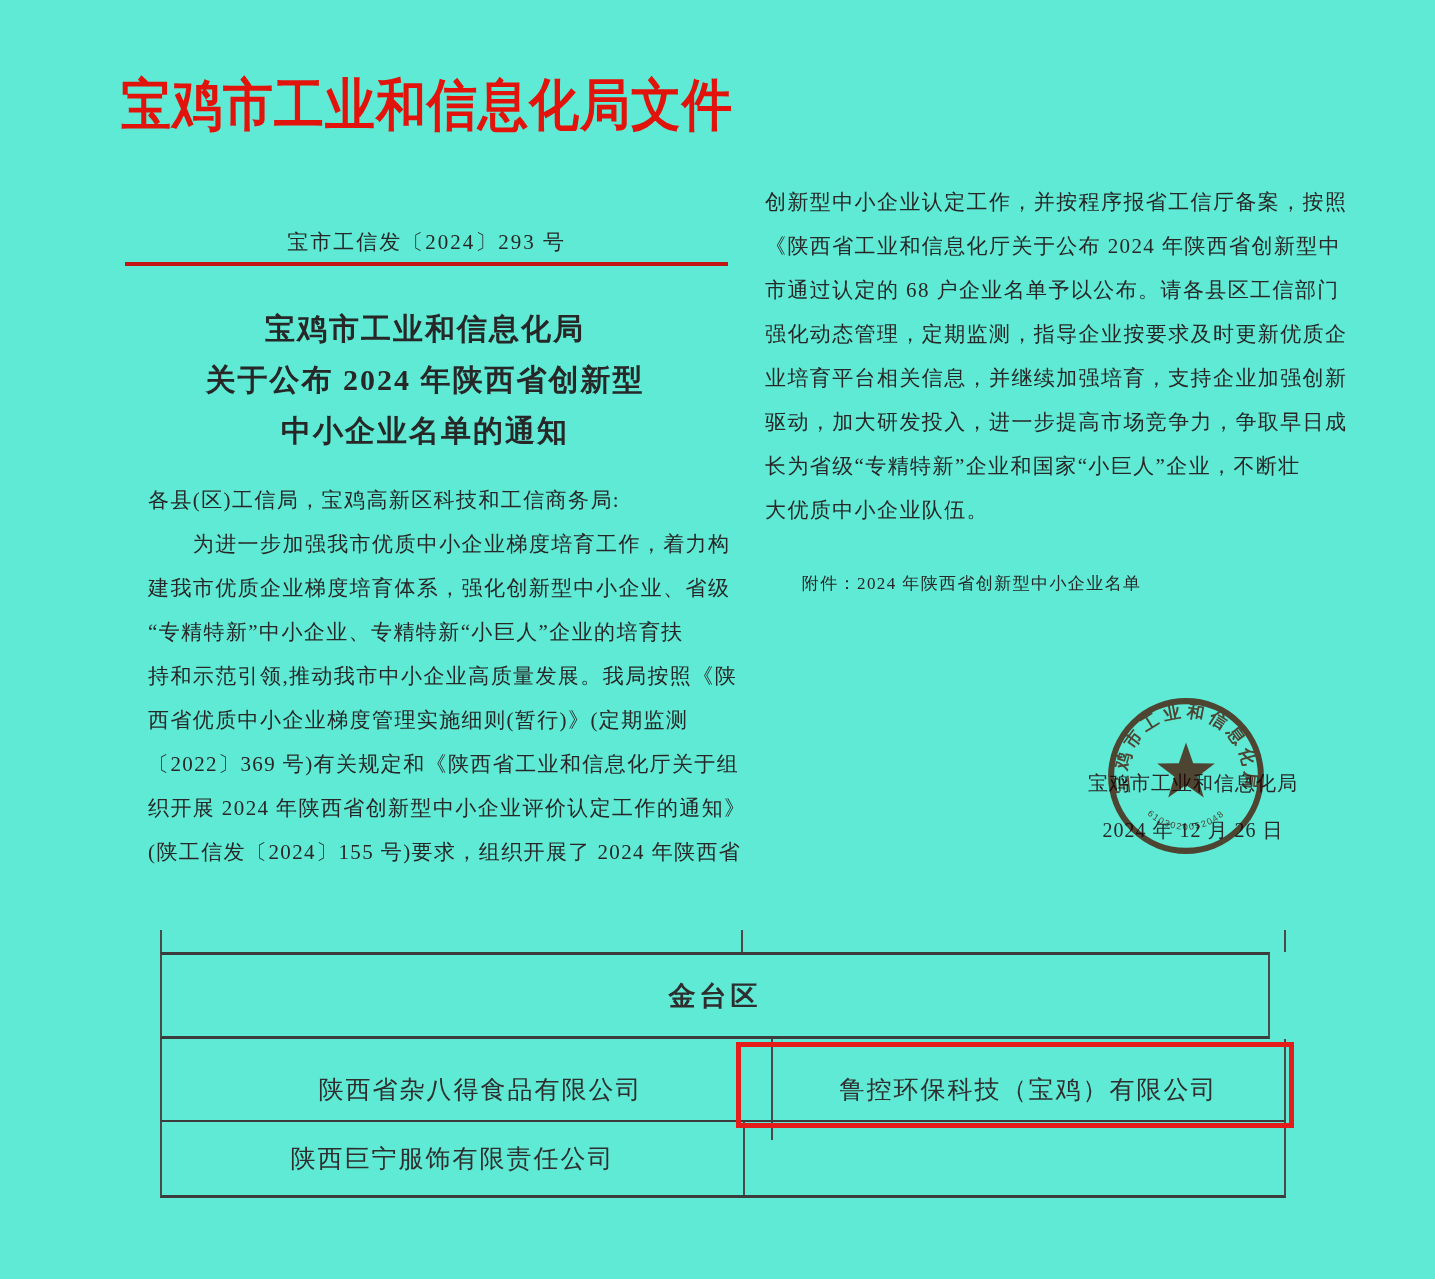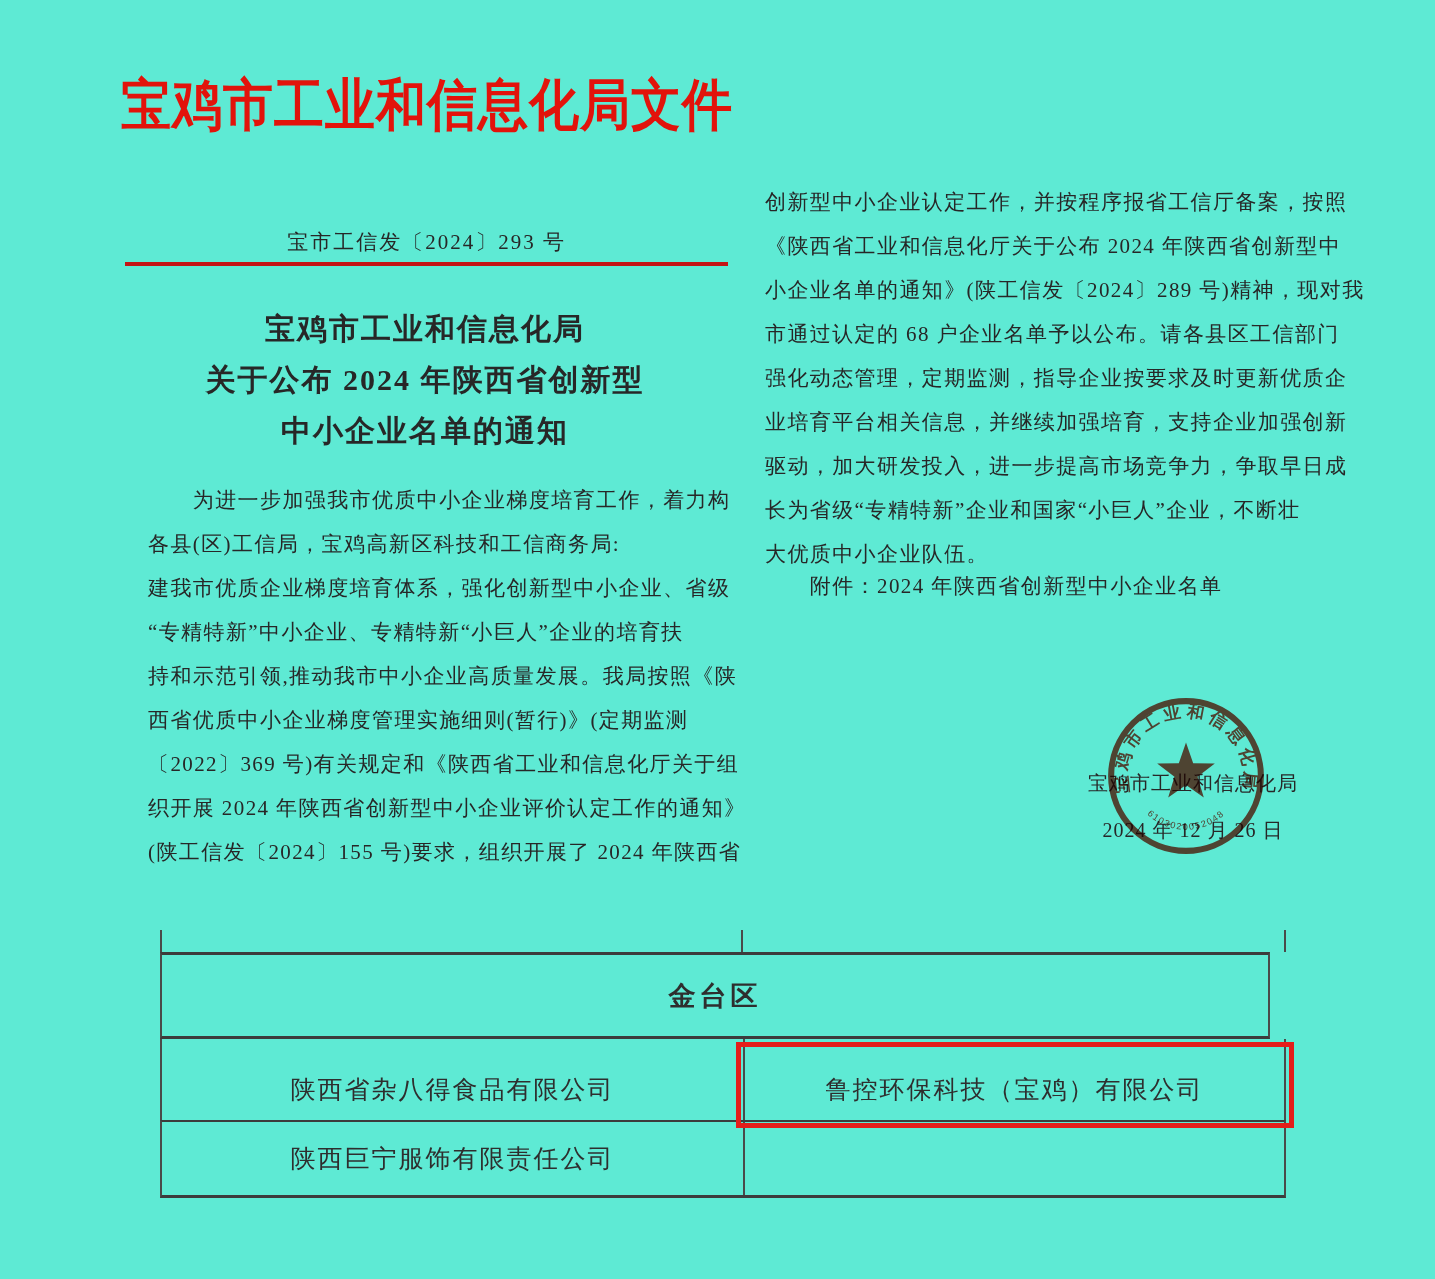--- a/index.html
+++ b/index.html
@@ -24,21 +24,21 @@
   }
   .doc-title{
     position:absolute;left:110px;top:303px;width:630px;text-align:center;
     font-size:30px;font-weight:bold;line-height:51px;letter-spacing:2px;
   }
   .col{font-size:21px;letter-spacing:1.4px;}
   .col .doc-line{white-space:nowrap;height:44px;line-height:44px;}
   .col-left{position:absolute;left:148px;top:478px;width:600px;}
   .col-right{position:absolute;left:765px;top:180px;width:600px;}
   .attachment{
-    position:absolute;left:765px;top:572px;font-size:21px;
+    position:absolute;left:765px;top:572px;font-size:17px;
     letter-spacing:1.4px;white-space:nowrap;
   }
   .signature{
     position:absolute;left:1078px;top:760px;width:230px;text-align:center;
     font-size:20px;line-height:47px;letter-spacing:1px;z-index:1;white-space:nowrap;
   }
   .seal{
     position:absolute;left:1100px;top:690px;width:172px;height:172px;z-index:2;
     mix-blend-mode:multiply;opacity:.92;
   }
@@ -52,21 +52,21 @@
     position:absolute;left:0;top:22px;right:16px;height:81px;
     border-top:3px solid #3c3c3c;border-bottom:3px solid #3c3c3c;
     border-left:2px solid #4a4a4a;border-right:2px solid #4a4a4a;
     display:flex;align-items:center;justify-content:center;
     font-weight:bold;font-size:27px;letter-spacing:4px;
   }
   .t-row{
     position:absolute;left:0;right:0;display:flex;
     border-left:2px solid #4a4a4a;border-right:2px solid #4a4a4a;
   }
-  .t-row.r1{top:109px;height:101px;}
+  .t-row.r1{top:109px;height:101px;padding-left:28px;}
   .t-row.r2{top:190px;height:73px;border-top:2px solid #3c3c3c;border-bottom:3px solid #3c3c3c;}
   .t-cell{display:flex;align-items:center;justify-content:center;white-space:nowrap;}
   .t-cell.left{width:581px;border-right:2px solid #4a4a4a;}
   .t-cell.right{flex:1;}
   .highlight-box{
     position:absolute;left:576px;top:112px;width:548px;height:76px;
     border:5px solid #e41d1a;z-index:3;pointer-events:none;
   }
   .seal-red{fill:#cf3a2b;}
 </style>
@@ -81,35 +81,34 @@
 
   <div class="red-rule"></div>
 
   <div class="doc-title">
     <div>宝鸡市工业和信息化局</div>
     <div>关于公布 2024 年陕西省创新型</div>
     <div>中小企业名单的通知</div>
   </div>
 
   <div class="col col-left">
+      <div class="doc-line">各县(区)工信局，宝鸡高新区科技和工信商务局:</div>
       <div class="doc-line">　　为进一步加强我市优质中小企业梯度培育工作，着力构</div>
-      <div class="doc-line">各县(区)工信局，宝鸡高新区科技和工信商务局:</div>
       <div class="doc-line">建我市优质企业梯度培育体系，强化创新型中小企业、省级</div>
       <div class="doc-line">“专精特新”中小企业、专精特新“小巨人”企业的培育扶</div>
       <div class="doc-line">持和示范引领,推动我市中小企业高质量发展。我局按照《陕</div>
       <div class="doc-line">西省优质中小企业梯度管理实施细则(暂行)》(定期监测</div>
       <div class="doc-line">〔2022〕369 号)有关规定和《陕西省工业和信息化厅关于组</div>
       <div class="doc-line">织开展 2024 年陕西省创新型中小企业评价认定工作的通知》</div>
       <div class="doc-line">(陕工信发〔2024〕155 号)要求，组织开展了 2024 年陕西省</div>
     </div>
 
   <div class="col col-right">
       <div class="doc-line">创新型中小企业认定工作，并按程序报省工信厅备案，按照</div>
       <div class="doc-line">《陕西省工业和信息化厅关于公布 2024 年陕西省创新型中</div>
-      <div class="doc-line">小企业名单的通知》(陕工信发〔2024〕289 号)精神，现对我</div>
       <div class="doc-line">市通过认定的 68 户企业名单予以公布。请各县区工信部门</div>
       <div class="doc-line">强化动态管理，定期监测，指导企业按要求及时更新优质企</div>
       <div class="doc-line">业培育平台相关信息，并继续加强培育，支持企业加强创新</div>
       <div class="doc-line">驱动，加大研发投入，进一步提高市场竞争力，争取早日成</div>
       <div class="doc-line">长为省级“专精特新”企业和国家“小巨人”企业，不断壮</div>
       <div class="doc-line">大优质中小企业队伍。</div>
     </div>
 
   <div class="attachment">　　附件：2024 年陕西省创新型中小企业名单</div>
 

